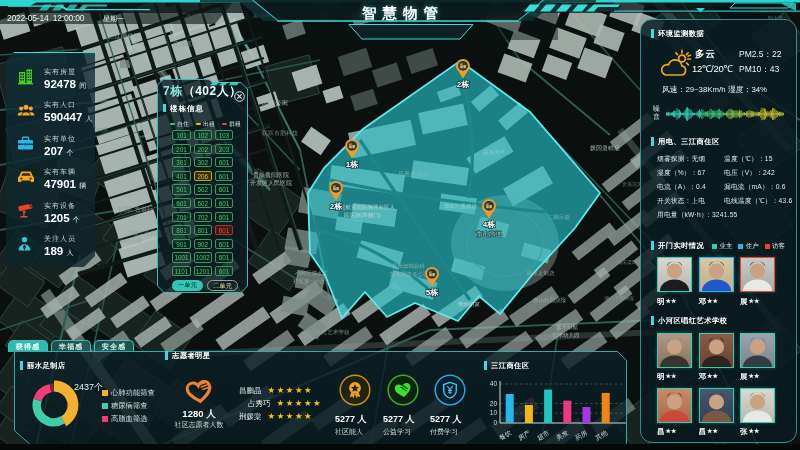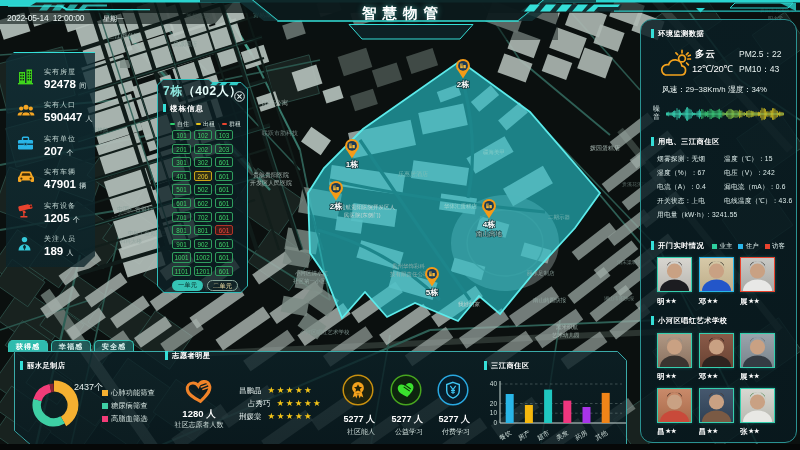--- a/index.html
+++ b/index.html
@@ -39,21 +39,21 @@
 .tab.on{background:#2fbcae;color:#fff}
 
 .panel-bottom{position:absolute;left:14px;top:351px;width:613px;height:95px;background:linear-gradient(180deg,rgba(12,34,40,.78),rgba(9,27,33,.8));clip-path:polygon(0 0,604px 0,100% 9px,100% 100%,17px 100%,0 calc(100% - 15px))}
 .sec-title{position:absolute;font-size:7.3px;font-weight:bold;color:#fff;letter-spacing:0.4px;padding-left:7px}
 .sec-title::before{content:"";position:absolute;left:0;top:0px;width:3px;height:8.5px;background:#35dfd8}
 .dlegend{position:absolute;font-size:7.3px;color:#d6e4e0;display:flex;align-items:center}
 .dlegend .sq{display:inline-block;width:6px;height:6px;margin-right:3px}
 .doorleg .sq{display:inline-block;width:5px;height:5px;margin-right:2.5px}
 .vname{position:absolute;font-size:7.5px;color:#e8f2f0}
 .st{color:#f5c518;font-size:8.5px;letter-spacing:1.5px;margin-left:4px}
-.badge{position:absolute;width:40px;text-align:right}
+.badge{position:absolute;width:40px;text-align:left}
 .badge svg{margin-left:3px}
 .bnum{font-size:9px;font-weight:bold;color:#fff;margin-top:2px}
 .bsub{font-size:7px;color:#cfdeda;margin-top:1px}
 
 .panel-right{position:absolute;left:640px;top:19px;width:157px;height:424px;background:linear-gradient(180deg,rgba(10,30,36,.85),rgba(8,26,32,.82));border:1px solid #2a9292;border-radius:12px}
 .power{position:absolute;left:16px;top:132px;width:140px}
 .prow{display:flex;font-size:6.7px;color:#dfeeec;letter-spacing:0.2px;line-height:14px;white-space:nowrap}
 .pc1{width:67px}
 .pc2{flex:1}
 .doorleg{position:absolute;left:71px;top:222px;display:flex;align-items:center;font-size:6.4px;color:#dfeeec}

